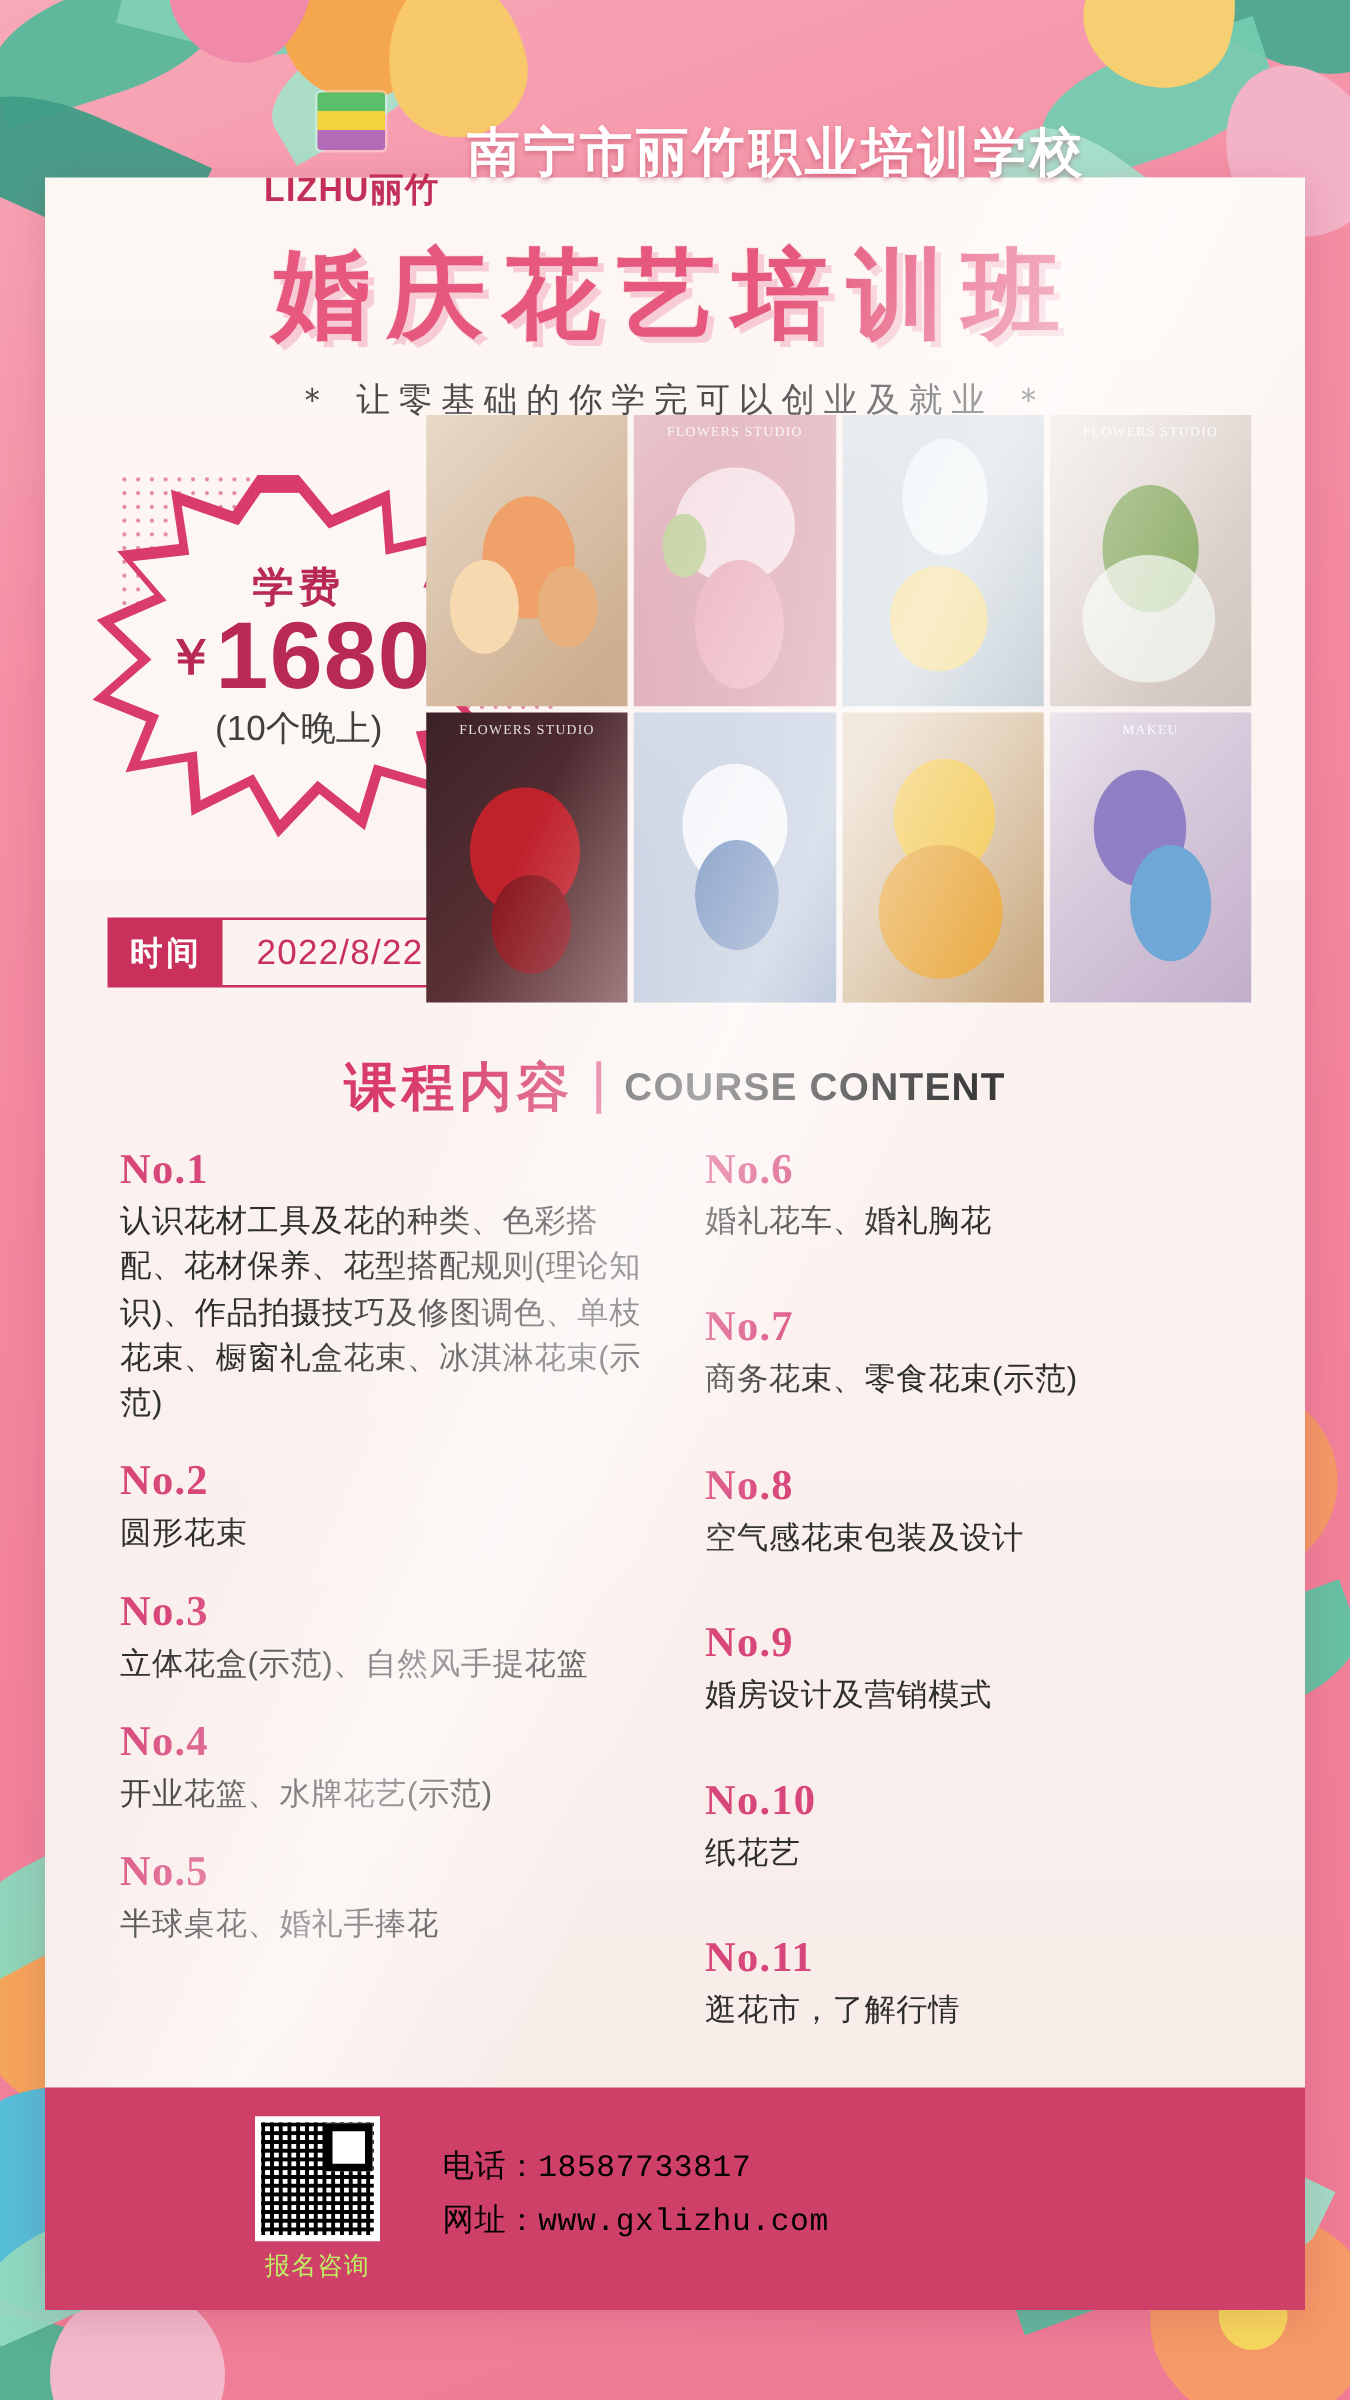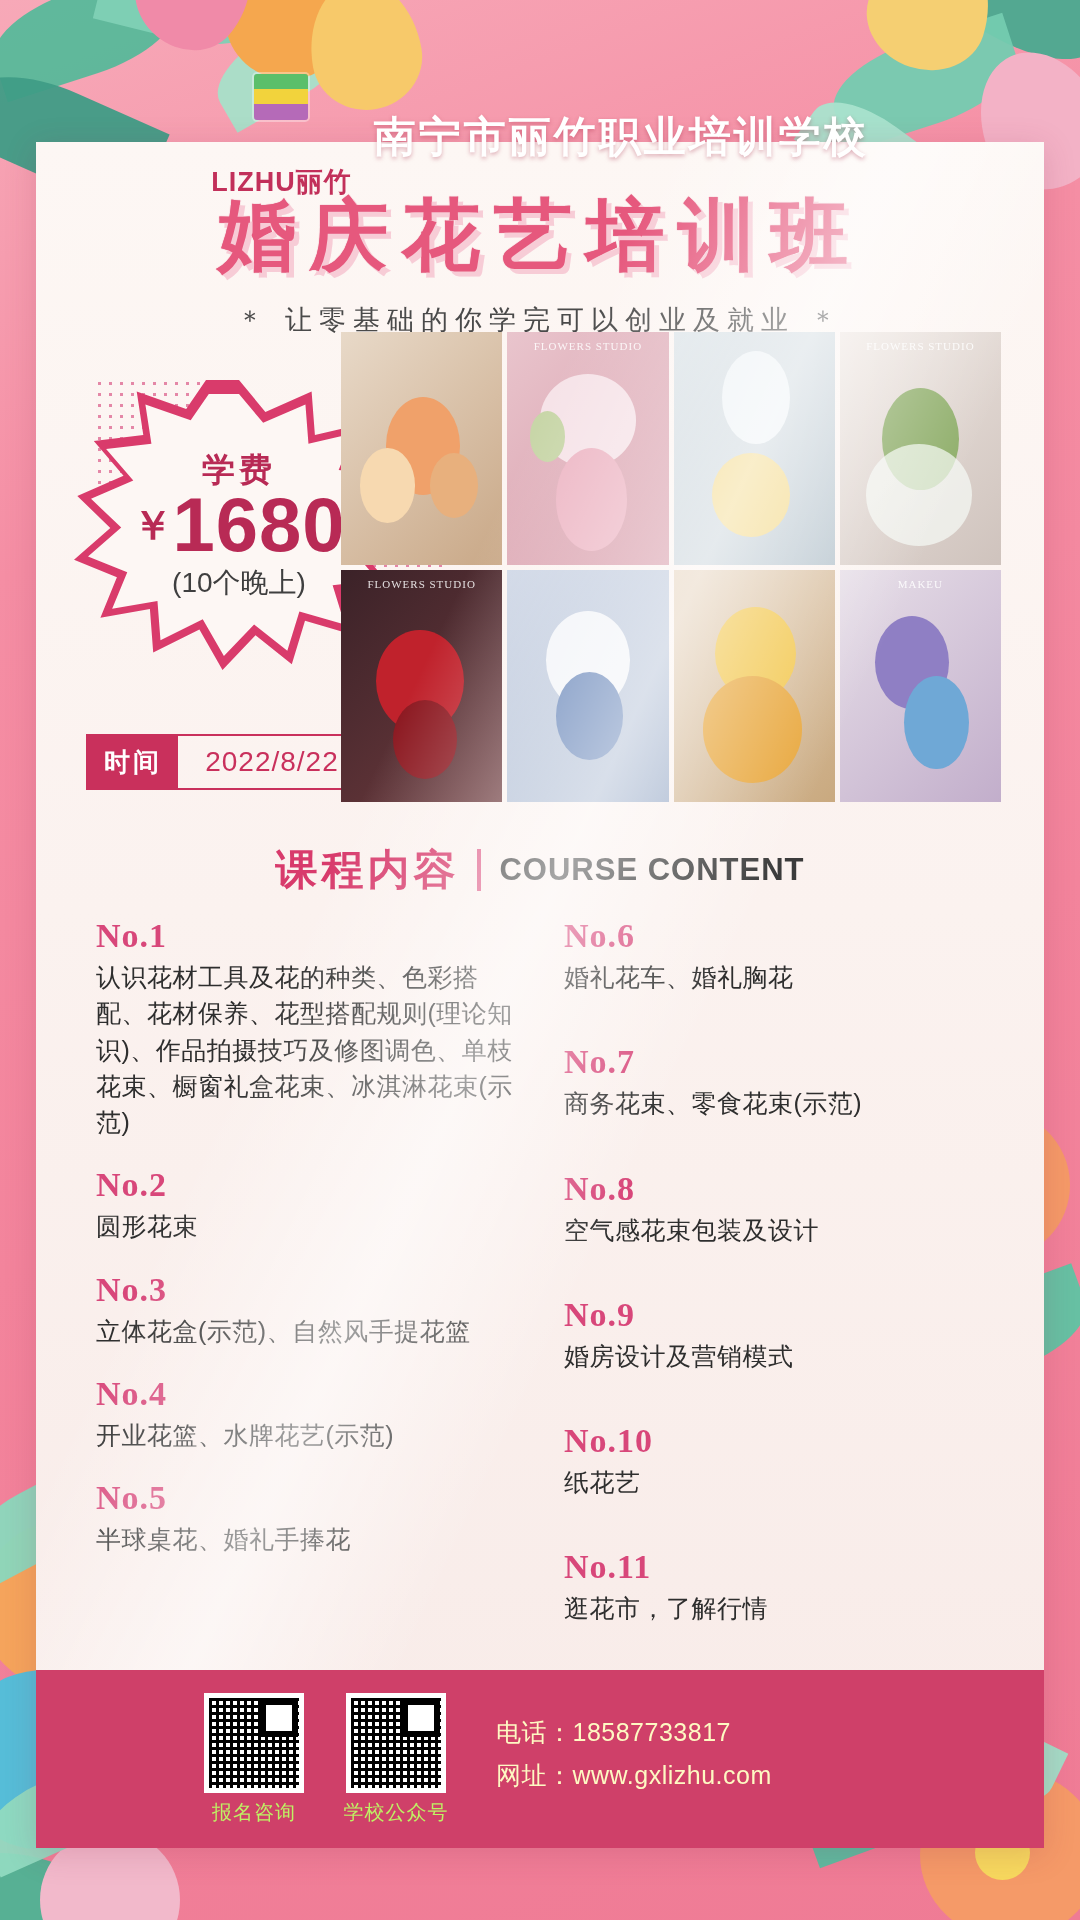--- a/index.html
+++ b/index.html
@@ -39,21 +39,21 @@
     display: flex; align-items: center; justify-content: center; gap: 22px;
     z-index: 6;
   }
   #logo-mark {
     width: 54px; height: 46px; border-radius: 3px;
     background: linear-gradient(180deg,#5bbf6a 0 33%, #f2d33c 33% 66%, #b56ab8 66% 100%);
     box-shadow: 0 0 0 2px rgba(255,255,255,.35);
   }
   #logo-text {
     color: #c2305a; font-size: 27px; font-weight: bold; letter-spacing: 1px;
-    margin-top: 44px;
+    margin-top: 14px;
   }
   #school-name {
     color: #fff; font-size: 42px; font-weight: bold; letter-spacing: 3px;
     text-shadow: 0 2px 4px rgba(160,30,60,.35);
     font-family: "Liberation Serif", serif;
   }
 
   
   #card {
     position: absolute; left: 36px; top: 142px; width: 1008px; height: 1706px;
@@ -196,21 +196,21 @@
     background-size: 7px 7px, 7px 7px;
     background-color:#fff;
     filter: contrast(1.2);
   }
   .qr::before, .qr::after{
     content:""; position:absolute; width:26px; height:26px; border:6px solid #000; background:#fff;
   }
   .qr::before{ left:6px; top:6px; }
   .qr::after{ right:6px; top:6px; }
   .qr-cap { color: #bef264; font-size: 20px; letter-spacing: 1px; }
-  #contact { margin-left: 18px; color: #fef9c3; }
+  #contact { margin-left: 18px; color: #000000; font-family: Liberation Mono, monospace; }
   .contact-row { font-size: 25px; margin-bottom: 10px; letter-spacing: .5px; }
 
 </style>
 </head>
 <body>
 
 <div class="deco" id="deco-top-left">
   <div class="leaf" style="left:10px;top:20px;width:190px;height:85px;background:#57b89a;transform:rotate(-18deg);"></div>
   <div class="leaf" style="left:120px;top:-10px;width:170px;height:80px;background:#7fd0b5;transform:rotate(14deg);"></div>
   <div class="leaf" style="left:-20px;top:120px;width:200px;height:90px;background:#3f9c86;transform:rotate(24deg);"></div>
@@ -397,23 +397,17 @@
 </div>
 
 <div id="footer">
   <div style="width:110px;"></div>
   <div class="qr-block">
     <div class="qr">
         <i></i>
       </div>
     <div class="qr-cap">报名咨询</div>
   </div>
-  <div class="qr-block">
-    <div class="qr">
-        <i></i>
-      </div>
-    <div class="qr-cap">学校公众号</div>
-  </div>
   <div id="contact">
     <div class="contact-row">电话：18587733817</div>
     <div class="contact-row">网址：www.gxlizhu.com</div>
   </div>
 </div>
 
 </body></html>

